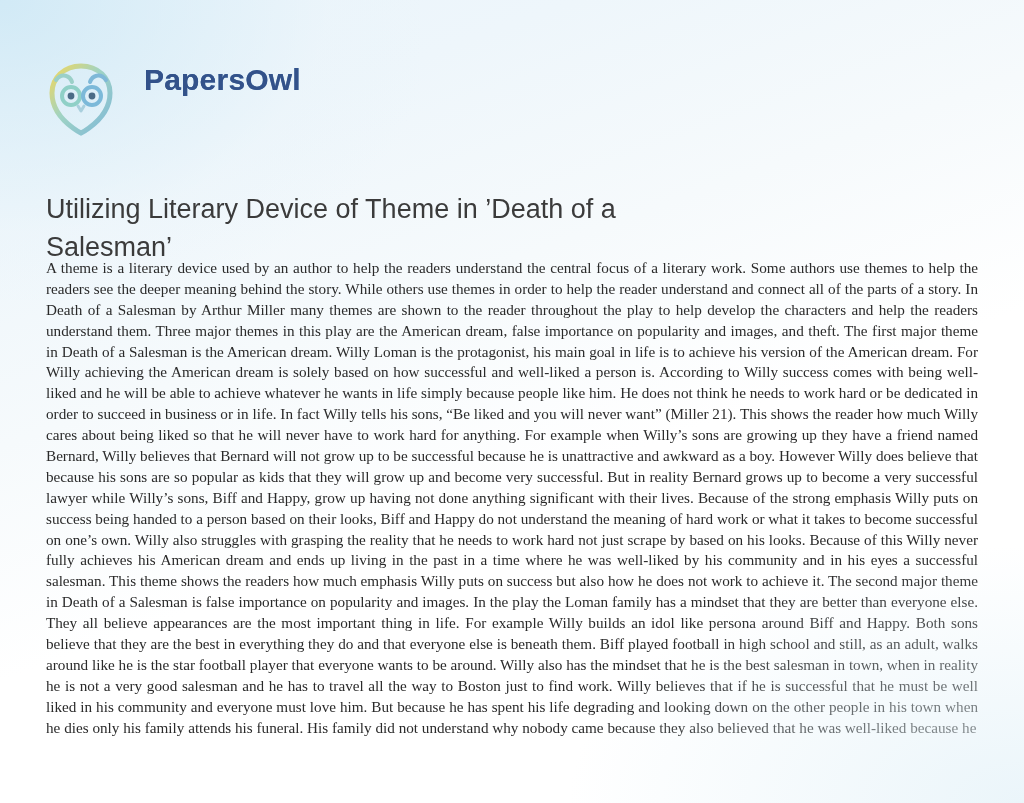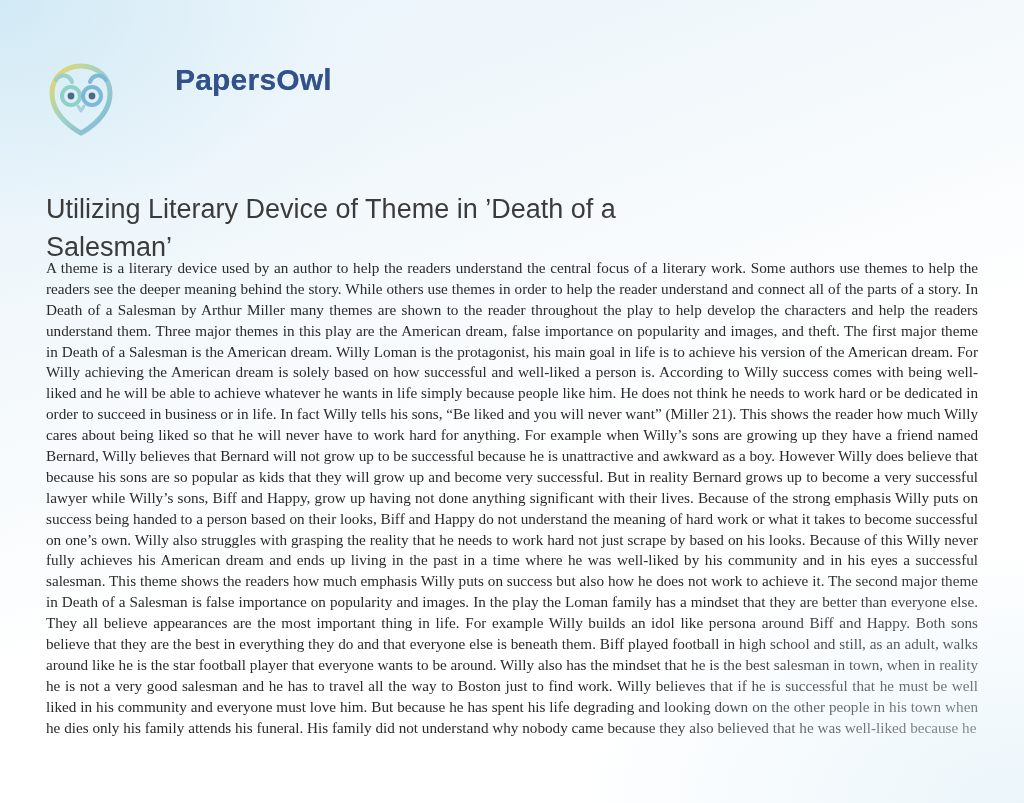--- a/index.html
+++ b/index.html
@@ -36,21 +36,20 @@
     background: radial-gradient(ellipse at bottom right, rgba(226,241,248,0.7) 0%, rgba(255,255,255,0) 70%);
     pointer-events: none;
   }
 
   .header {
     position: absolute;
     left: 44px;
     top: 56px;
     display: flex;
     align-items: flex-start;
-    gap: 31px;
   }
   .logo-wrap {
     width: 74px;
     height: 74px;
     flex: 0 0 74px;
     position: relative;
     margin-top: 6px;
   }
   .brand-block {
     margin-left: 26px;

